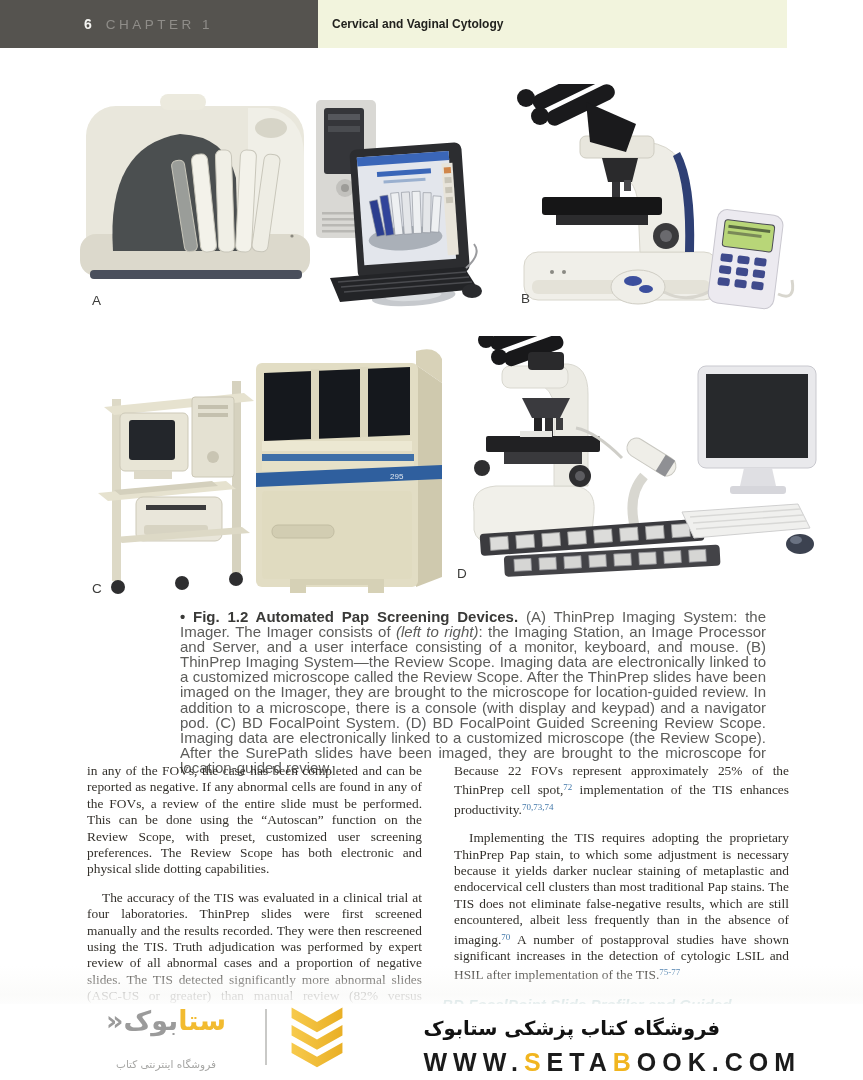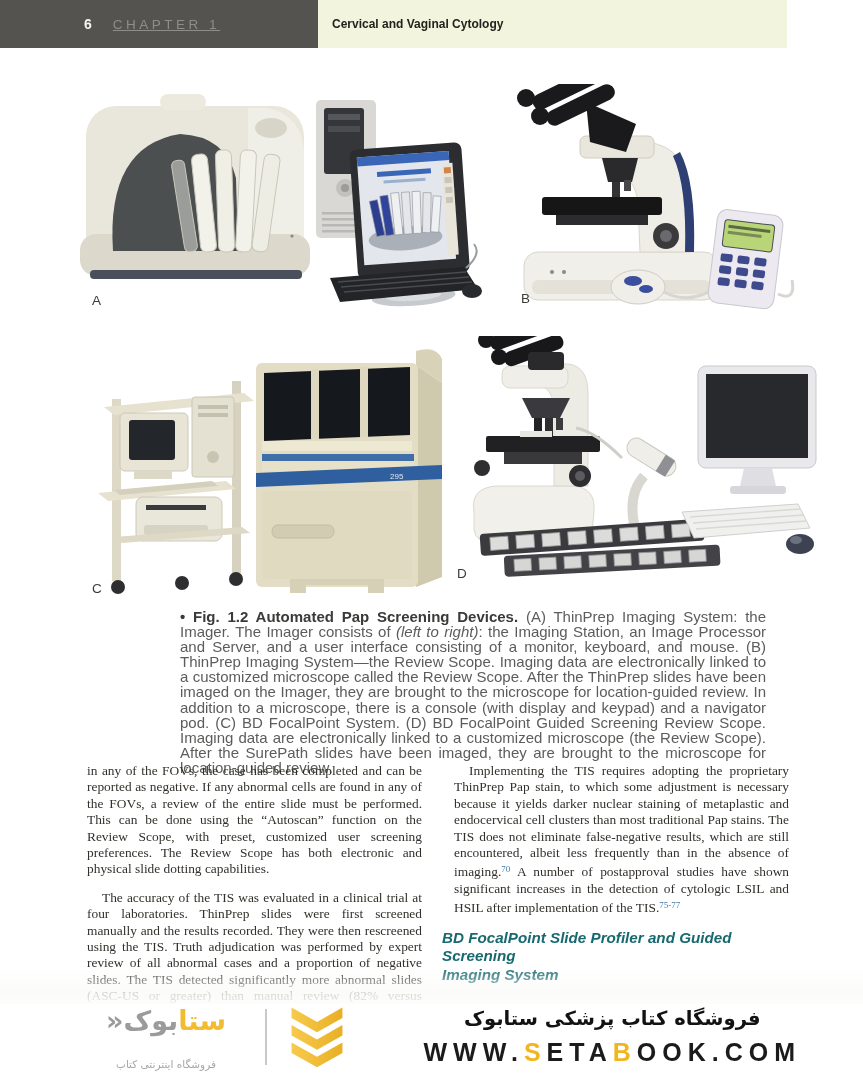--- a/index.html
+++ b/index.html
@@ -13,21 +13,21 @@
   .header-band {
     position:absolute; left:0; top:0; width:787px; height:48px;
     background:#f2f4dd;
   }
   .header-box {
     position:absolute; left:0; top:0; width:318px; height:48px;
     background:#55534f; display:flex; align-items:center;
     font-family:"Liberation Sans", sans-serif;
   }
   .page-number { margin-left:84px; color:#f5f5f2; font-weight:bold; font-size:14px; }
-  .chapter-label { margin-left:21px; color:#8f8d89; font-size:13.5px; letter-spacing:3.5px;text-decoration:underline; }
+  .chapter-label { margin-left:14px; color:#8f8d89; font-size:13.5px; letter-spacing:3.5px; }
   .book-title {
     position:absolute; left:332px; top:0; height:48px; display:flex; align-items:center;
     font-family:"Liberation Sans", sans-serif; font-weight:bold; font-size:12px; color:#22221e;
   }
   
   .fig { position:absolute; }
   .fig svg { display:block; }
   .fig-label {
     position:absolute; font-family:"Liberation Sans", sans-serif;
     font-size:13.5px; color:#3c3c3a;
@@ -64,21 +64,21 @@
   }
   
   .footer { position:absolute; left:0; top:1004px; width:863px; height:76px; background:#ffffff; }
   .logo-block { position:absolute; left:75px; top:0; display:flex; align-items:center; }
   .wordmark-col { width:182px; text-align:center; direction:rtl; }
   .wordmark { font-family:"DejaVu Sans", sans-serif; font-weight:bold; font-size:27px; line-height:34px; }
   .wm-yellow { color:#f2bb30; }
   .wm-gray { color:#9b9b9b; }
   .logo-subtitle { font-family:"DejaVu Sans", sans-serif; font-size:10.5px; color:#a6a6a4; margin-top:20px; }
   .logo-divider { width:2px; height:56px; background:#c9c9c7; margin:0 12px 0 8px; }
-  .footer-right { position:absolute; right:62px; top:0; text-align:center; }
+  .footer-right { position:absolute; right:62px; top:10px; text-align:left; }
   .store-title-fa {
     font-family:"DejaVu Sans", sans-serif; font-size:19.5px; color:#121212;
     font-weight:600; direction:rtl; line-height:30px;
   }
   .site-url {
     font-family:"Liberation Sans", sans-serif; font-weight:bold; font-size:25px;
     letter-spacing:6px; color:#1b1b1b; margin-top:4px; white-space:nowrap;
   }
   .url-accent { color:#f1b51f; }
 </style>
@@ -350,20 +350,21 @@
   <p class="caption">
     <span class="cap-bold">• </span><span class="cap-bold">Fig. 1.2</span><span class="cap-bold"> Automated Pap Screening Devices. </span><span>(A) ThinPrep Imaging System: the Imager. The Imager consists of </span><span class="cap-italic">(left to right)</span><span>: the Imaging Station, an Image Processor and Server, and a user interface consisting of a monitor, keyboard, and mouse. (B) ThinPrep Imaging System—the Review Scope. Imaging data are electronically linked to a customized microscope called the Review Scope. After the ThinPrep slides have been imaged on the Imager, they are brought to the microscope for location-guided review. In addition to a microscope, there is a console (with display and keypad) and a navigator pod. (C) BD FocalPoint System. (D) BD FocalPoint Guided Screening Review Scope. Imaging data are electronically linked to a customized microscope (the Review Scope). After the SurePath slides have been imaged, they are brought to the microscope for location-guided review.</span>
   </p>
 
   <div class="col col-left">
     <p>in any of the FOVs, the case has been completed and can be reported as negative. If any abnormal cells are found in any of the FOVs, a review of the entire slide must be performed. This can be done using the “Autoscan” function on the Review Scope, with preset, customized user screening preferences. The Review Scope has both electronic and physical slide dotting capabilities.</p>
     <p class="indent"><span>The accuracy of the TIS was evaluated in a clinical trial at four laboratories. ThinPrep slides were first screened manually and the results recorded. They were then rescreened using the TIS. Truth adjudication was performed by expert review of all abnormal cases and a proportion of negative slides. The TIS detected significantly more abnormal slides (ASC-US or greater) than manual review (82% versus 76%).</span><sup class="ref">70</sup></p>
   </div>
 
   <div class="col col-right">
+    <p><span>Because 22 FOVs represent approximately 25% of the ThinPrep cell spot,</span><sup class="ref">72</sup><span> implementation of the TIS enhances productivity.</span><sup class="ref">70,73,74</sup></p>
     <p class="indent"><span>Implementing the TIS requires adopting the proprietary ThinPrep Pap stain, to which some adjustment is necessary because it yields darker nuclear staining of metaplastic and endocervical cell clusters than most traditional Pap stains. The TIS does not eliminate false-negative results, which are still encountered, albeit less frequently than in the absence of imaging.</span><sup class="ref">70</sup><span> A number of postapproval studies have shown significant increases in the detection of cytologic LSIL and HSIL after implementation of the TIS.</span><sup class="ref">75-77</sup></p>
     <h3 class="section-heading">
       <span>BD FocalPoint Slide Profiler and Guided Screening</span>
       <span>Imaging System</span>
     </h3>
   </div>
 
   <div class="fade-overlay"></div>
 
   <div class="footer">

